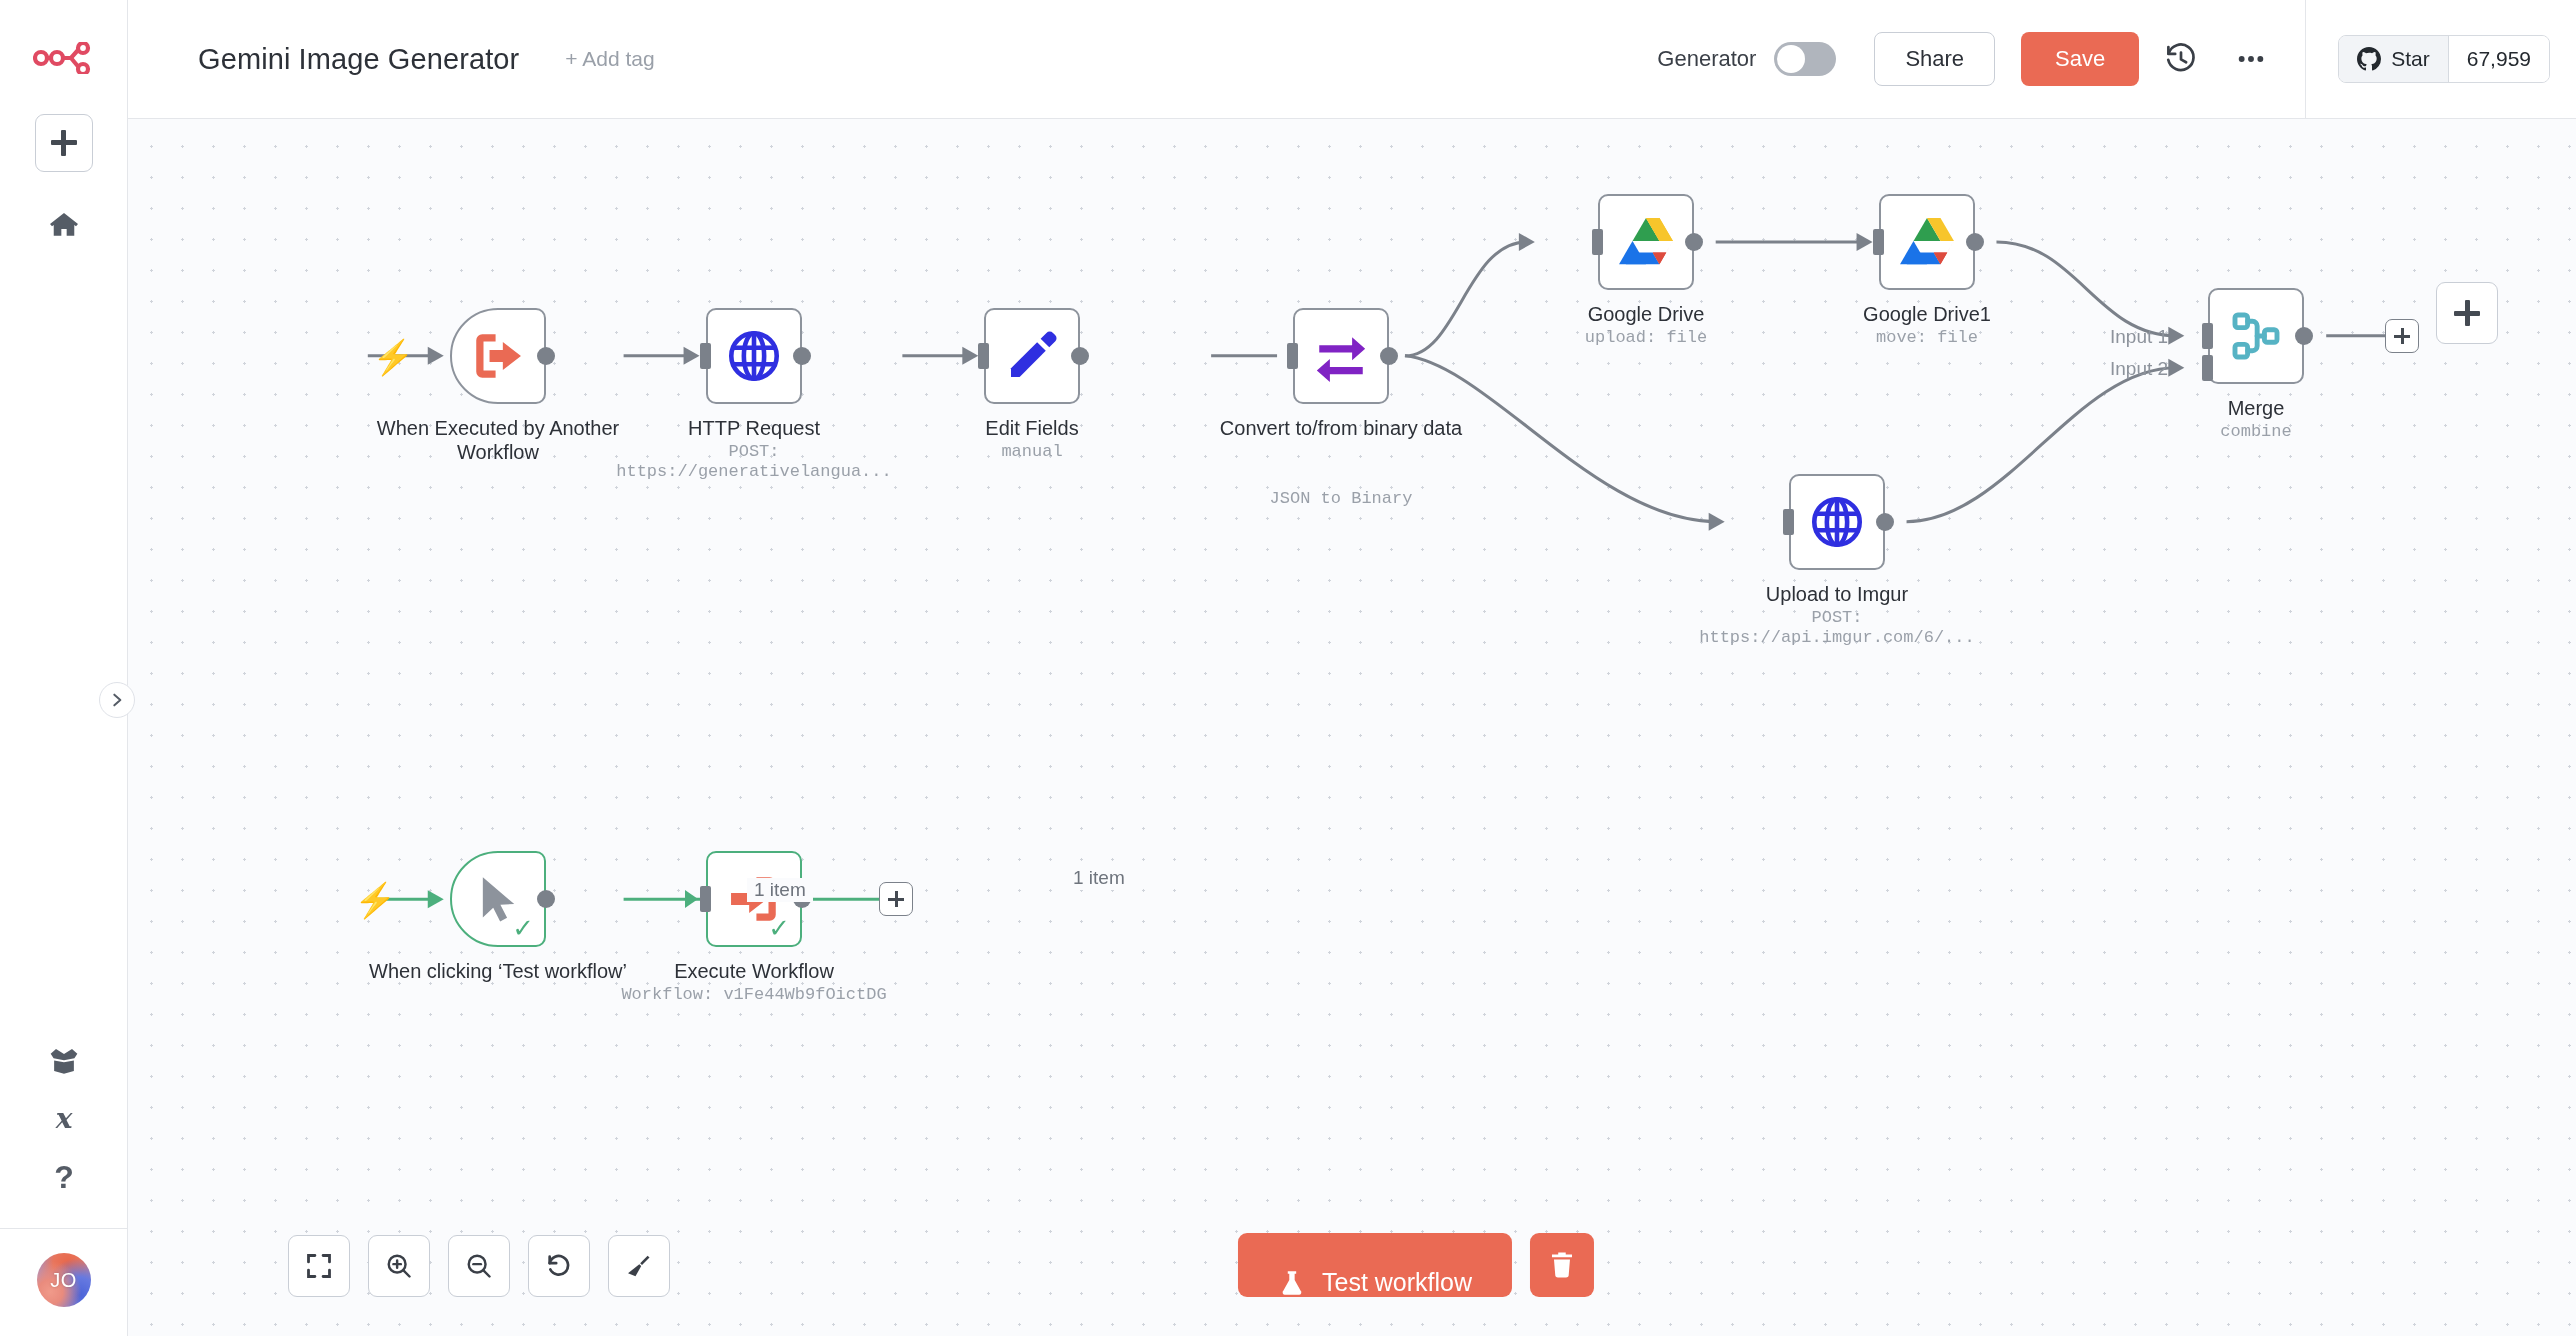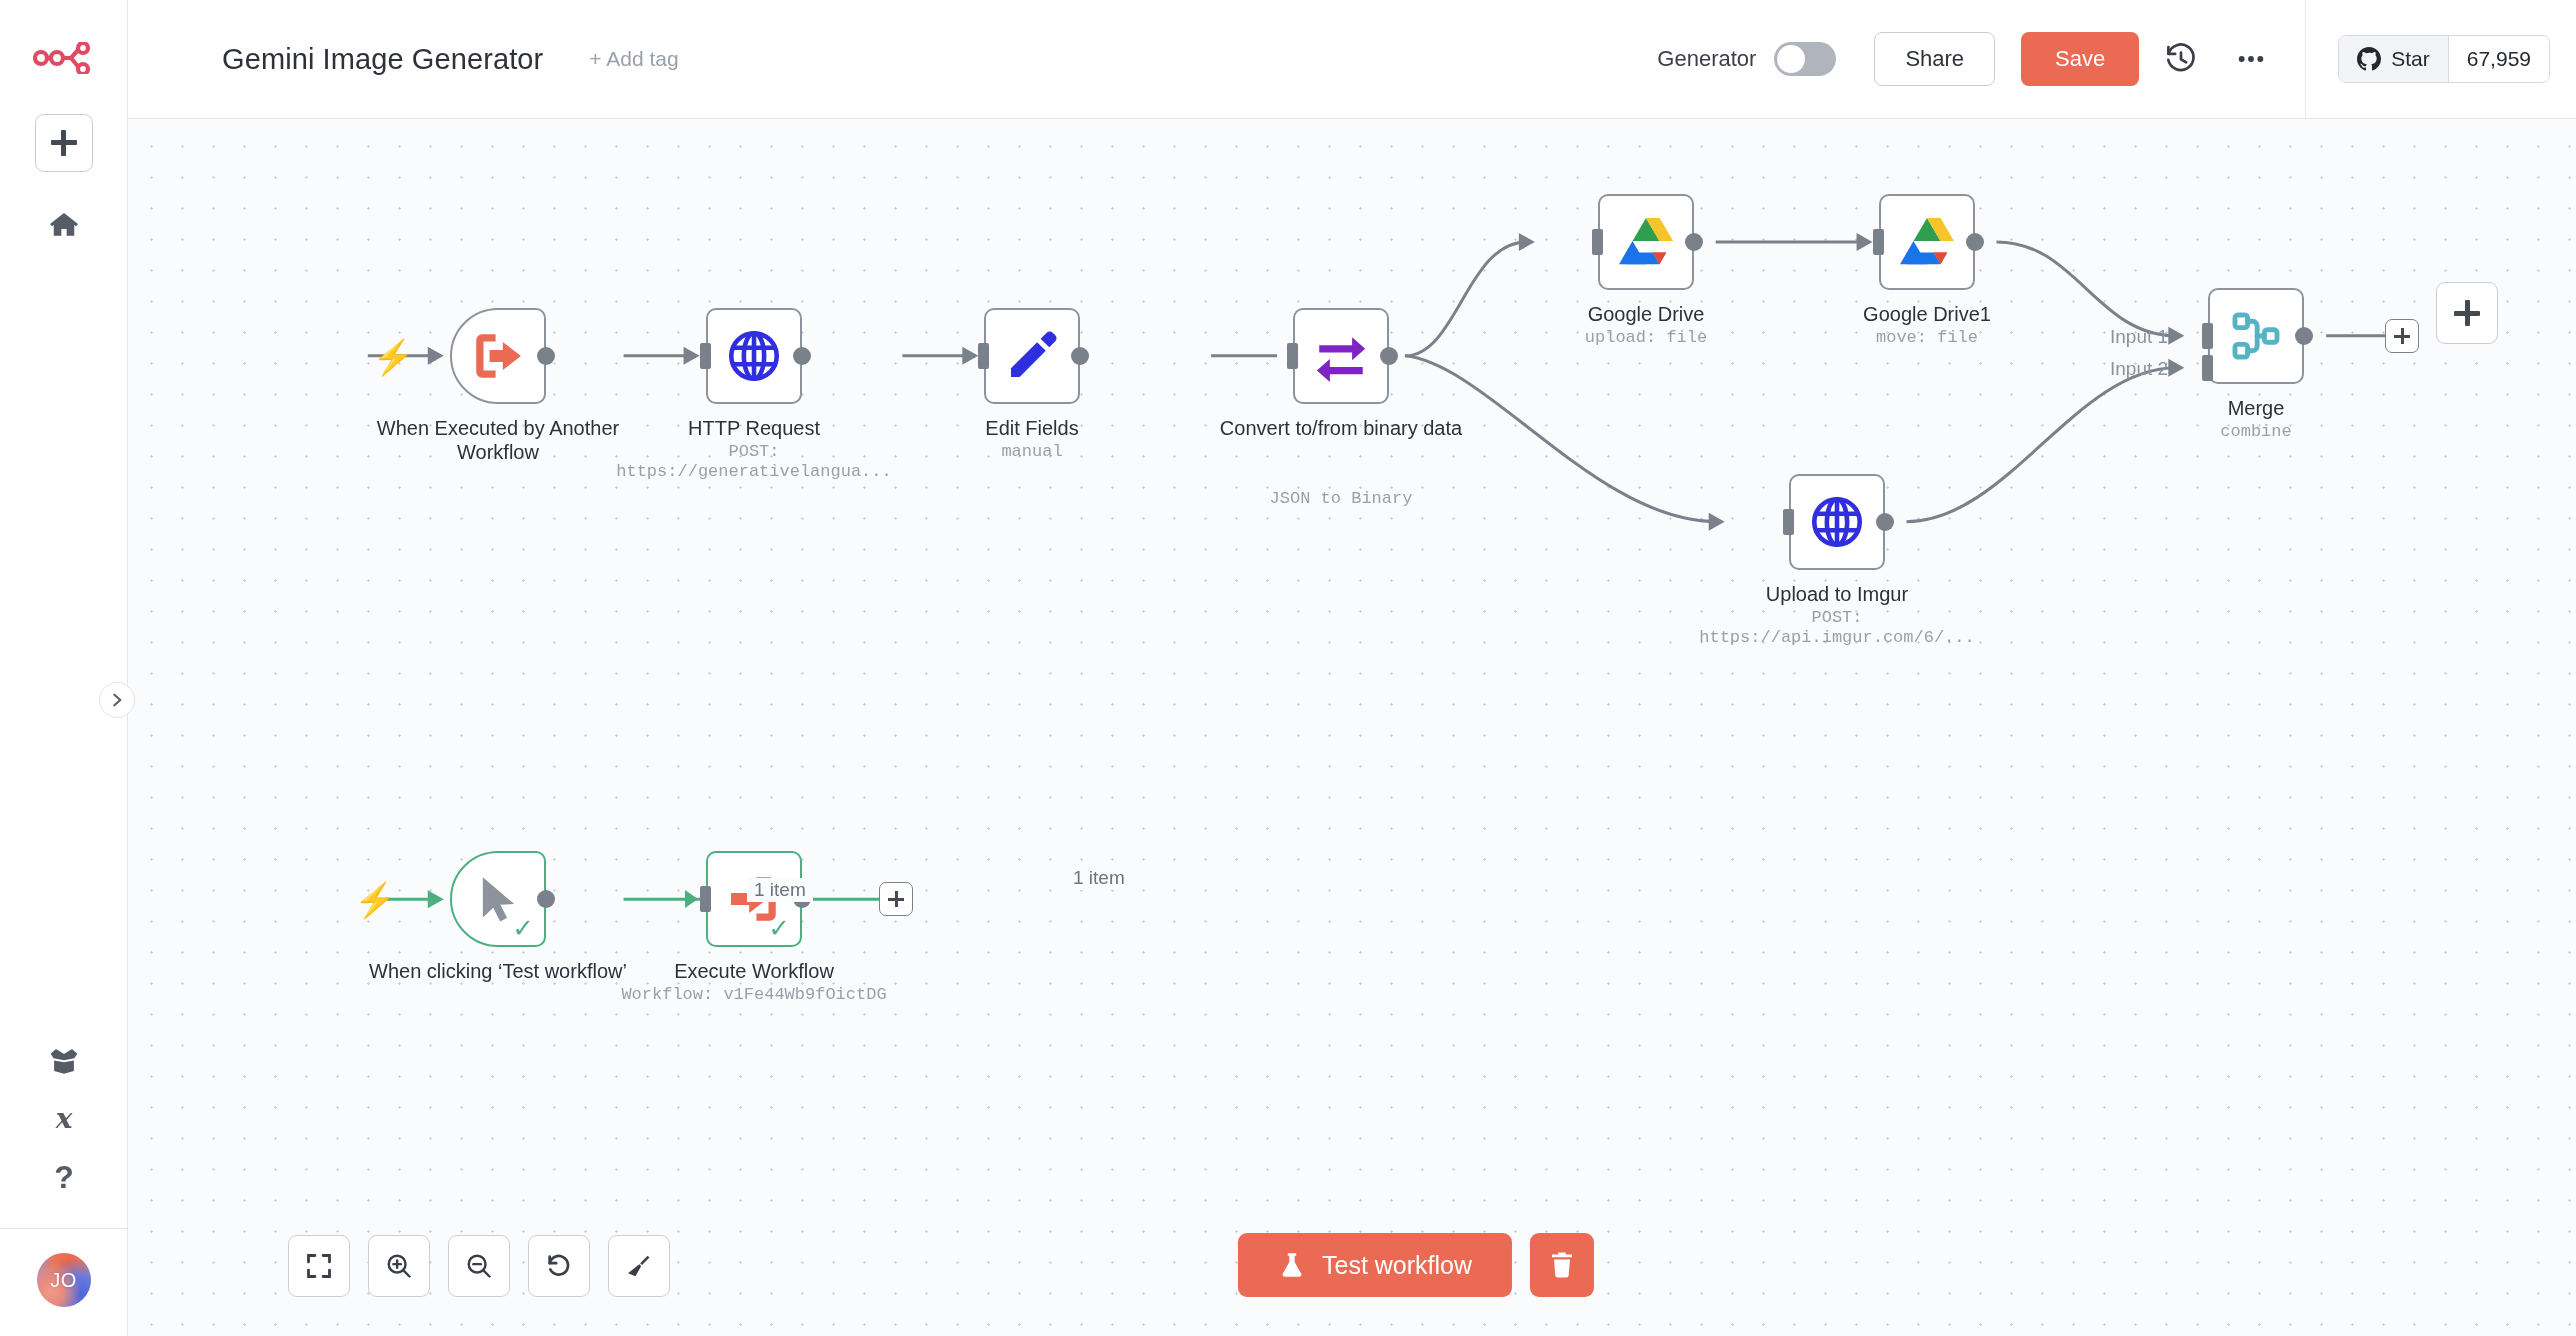--- a/index.html
+++ b/index.html
@@ -55,21 +55,21 @@
     display:flex;align-items:center;justify-content:center; z-index:45; cursor:pointer;
     font-size:0;
   }
 
   
   .header {
     position: absolute; left:128px; top:0; right:0; height: 119px;
     background:#fff; border-bottom:1px solid #e4e6ea; display:flex; align-items:center;
     z-index: 30;
   }
-  .wf-title { margin-left: 94px; font-size: 29px; color:#2d3138; letter-spacing:0.1px; }
+  .wf-title { margin-left: 70px; font-size: 29px; color:#2d3138; letter-spacing:0.1px; }
   .add-tag { margin-left: 46px; font-size: 21px; color:#9aa0a9; cursor:pointer; }
   .hdr-right { margin-left:auto; display:flex; align-items:center; height:100%; }
   .inactive-lbl { font-size: 22px; color: #3a3f47; margin-right: 18px; }
   .toggle {
     width: 62px; height: 34px; border-radius: 17px; background:#b0b5bd; position:relative; cursor:pointer;
   }
   .toggle .knob { position:absolute; left:3px; top:3px; width:28px; height:28px; border-radius:50%; background:#fff; }
   .btn-share {
     margin-left: 38px; height: 54px; padding: 16px 30px; border:1px solid #c9ced6; border-radius:8px;
     background:#fff; font-size:22px; color:#2d3138; display:flex;align-items:center; cursor:pointer;
@@ -168,21 +168,21 @@
   
   .zoom-bar { position:absolute; left: 160px; bottom: 40px; display:flex; gap: 18px; z-index:25; }
   .zbtn {
     width: 62px; height:62px; background:#fff; border:1.4px solid #c9ced6; border-radius:9px;
     display:flex;align-items:center;justify-content:center; cursor:pointer; color:#3a3f47;
   }
   .run-bar { position:absolute; left: 50%; transform: translateX(-50%); bottom: 40px;
              display:flex; gap: 18px; z-index:25; margin-left: 64px;}
   .btn-test {
     height: 64px; padding: 0 40px; background:#ea6a54; border:none; border-radius:9px;
-    color:#fff; font-size:25px; display:flex;align-items:center; gap:16px; cursor:pointer;
+    color:#fff; font-size:25px; display:flex;align-items:flex-end; gap:16px; cursor:pointer;
   }
   .btn-trash {
     width: 64px; height:64px; background:#ea6a54; border:none; border-radius:9px;
     display:flex;align-items:center;justify-content:center; cursor:pointer;
   }
 </style>
 </head>
 <body>
 
 <div id="app">

